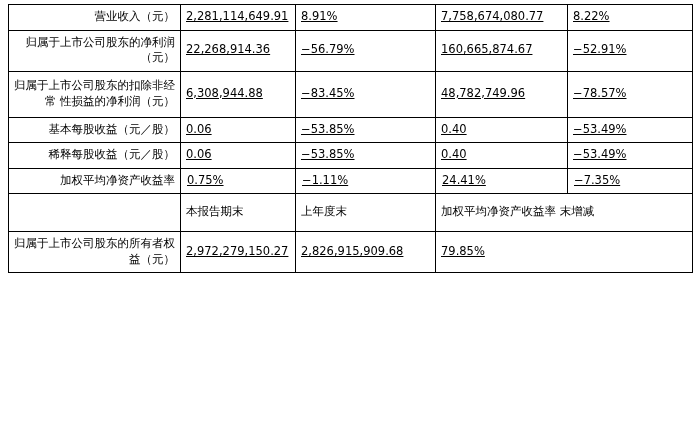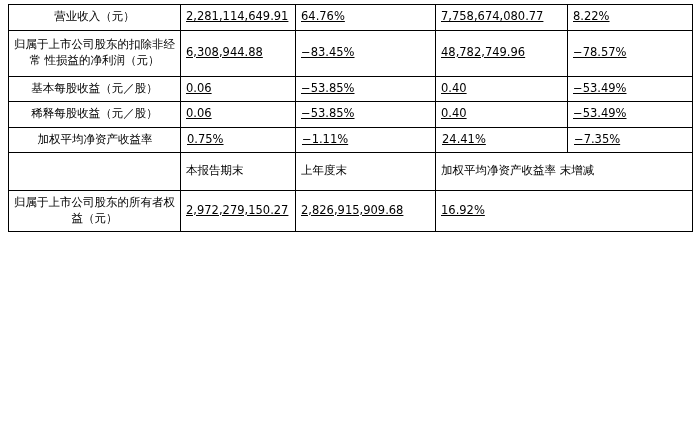--- a/index.html
+++ b/index.html
@@ -29,21 +29,21 @@
   table.fin td {
     border: 1px solid #000000;
     padding: 4px 5px 5px 5px;
     font-size: 11.5px;
     line-height: 1.35;
     vertical-align: middle;
     word-break: break-all;
     box-sizing: border-box;
   }
   td.label {
-    text-align: center;
+    text-align: right;
   }
   td.val {
     text-align: left;
     text-decoration: underline;
   }
   td.head {
     text-align: left;
     vertical-align: middle;
   }
   tr.r-head td { height: 38px; }
@@ -73,25 +73,32 @@
         <col class="col-b">
         <col class="col-c">
         <col class="col-d">
         <col class="col-e">
     </colgroup>
     <tbody>
 
       <tr class="r-1">
         <td class="label">营业收入（元）</td>
         <td class="val">2,281,114,649.91</td>
-        <td class="val">64.76%</td>
+        <td class="val">8.91%</td>
         <td class="val">7,758,674,080.77</td>
         <td class="val">8.22%</td>
       </tr>
 
+      <tr class="r-2">
+        <td class="label">归属于上市公司股东的净利润（元）</td>
+        <td class="val">22,268,914.36</td>
+        <td class="val">−56.79%</td>
+        <td class="val">160,665,874.67</td>
+        <td class="val">−52.91%</td>
+      </tr>
 
       <tr class="r-3">
         <td class="label">归属于上市公司股东的扣除非经常 性损益的净利润（元）</td>
         <td class="val">6,308,944.88</td>
         <td class="val">−83.45%</td>
         <td class="val">48,782,749.96</td>
         <td class="val">−78.57%</td>
       </tr>
 
 
@@ -124,17 +131,17 @@
         <td class="head">本报告期末</td>
         <td class="head">上年度末</td>
         <td class="head" colspan="2">加权平均净资产收益率 末增减</td>
       </tr>
 
 
       <tr class="r-9">
         <td class="label">归属于上市公司股东的所有者权益（元）</td>
         <td class="val">2,972,279,150.27</td>
         <td class="val">2,826,915,909.68</td>
-        <td class="val" colspan="2">16.92%</td>
+        <td class="val" colspan="2">79.85%</td>
       </tr>
     </tbody>
   </table>
 </div>
 
 </body></html>

